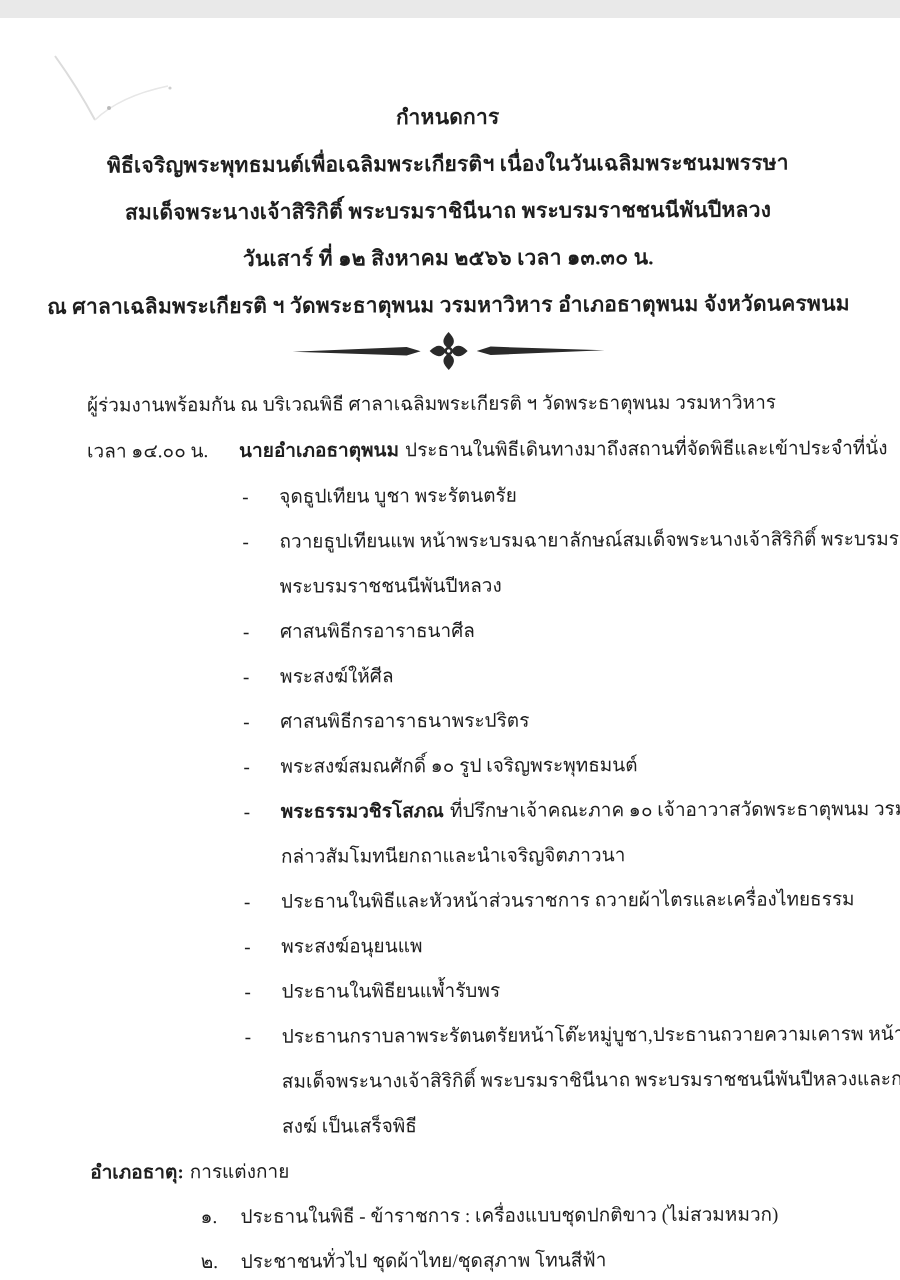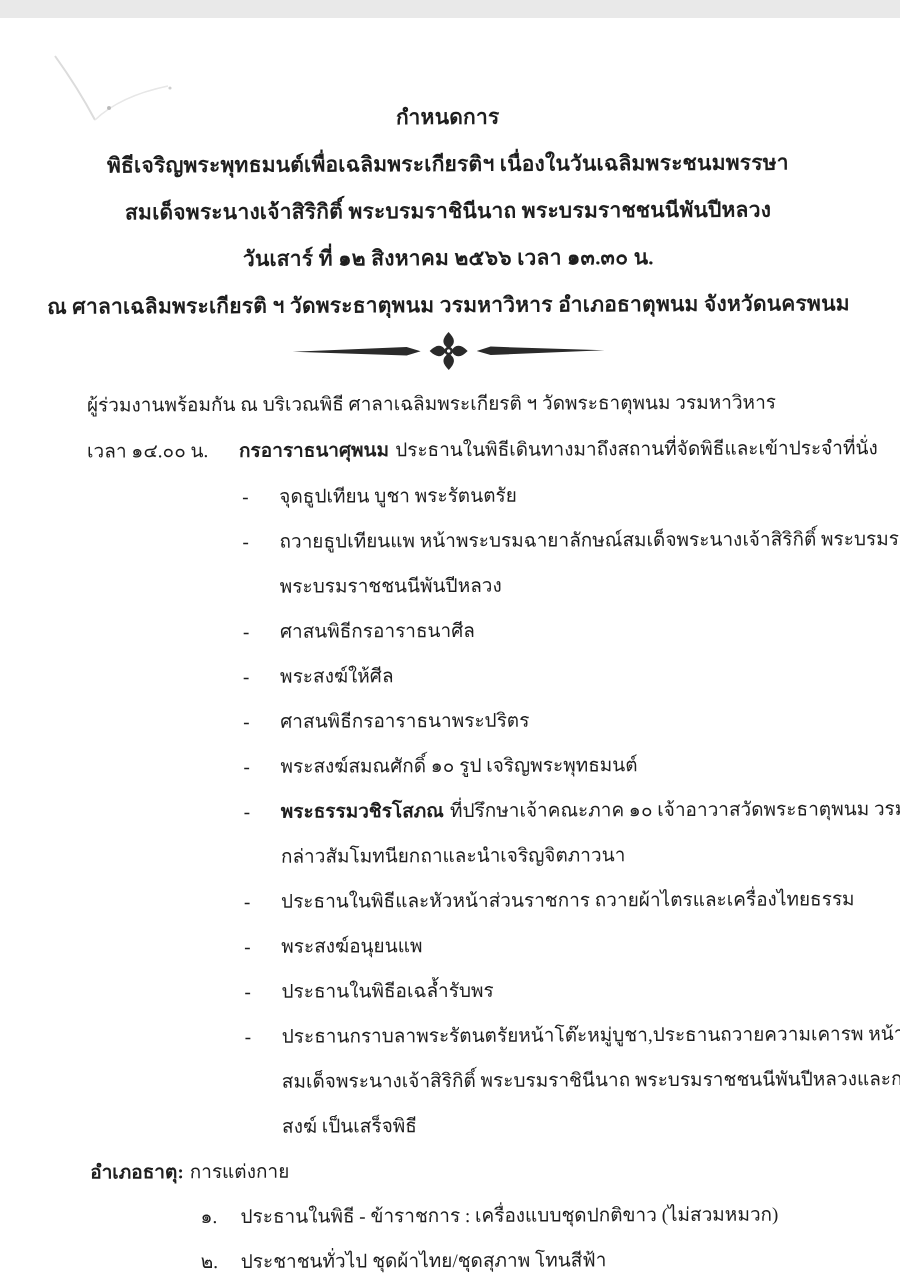--- a/index.html
+++ b/index.html
@@ -94,21 +94,21 @@
     <div class="schedule">
   <div class="srow">
     <div class="stext">
       <span>ผู้ร่วมงานพร้อมกัน ณ บริเวณพิธี ศาลาเฉลิมพระเกียรติ ฯ วัดพระธาตุพนม วรมหาวิหาร</span>
     </div>
   </div>
 
   <div class="srow">
     <div class="time">เวลา ๑๔.๐๐ น.</div>
     <div class="stext">
-      <span class="bold-inline">กรอาราธนาศุพนม</span><span>ประธานในพิธีเดินทางมาถึงสถานที่จัดพิธีและเข้าประจำที่นั่ง</span>
+      <span class="bold-inline">นายอำเภอธาตุพนม</span><span>ประธานในพิธีเดินทางมาถึงสถานที่จัดพิธีและเข้าประจำที่นั่ง</span>
     </div>
   </div>
 </div>
 
     <div class="bullets">
   <div class="bullet">
     <div class="dash">-</div>
     <div class="btext">
       <div class="bline">
         <span>จุดธูปเทียน บูชา พระรัตนตรัย</span>
@@ -187,21 +187,21 @@
       <div class="bline">
         <span>พระสงฆ์อนุยนแพ</span>
       </div>
     </div>
   </div>
 
   <div class="bullet">
     <div class="dash">-</div>
     <div class="btext">
       <div class="bline">
-        <span>ประธานในพิธีอเฉล้ำรับพร</span>
+        <span>ประธานในพิธียนแพ้ำรับพร</span>
       </div>
     </div>
   </div>
 
   <div class="bullet">
     <div class="dash">-</div>
     <div class="btext">
       <div class="bline">
         <span>ประธานกราบลาพระรัตนตรัยหน้าโต๊ะหมู่บูชา,ประธานถวายความเคารพ หน้าพระบรมฉายาลักษณ์</span>
       </div>

